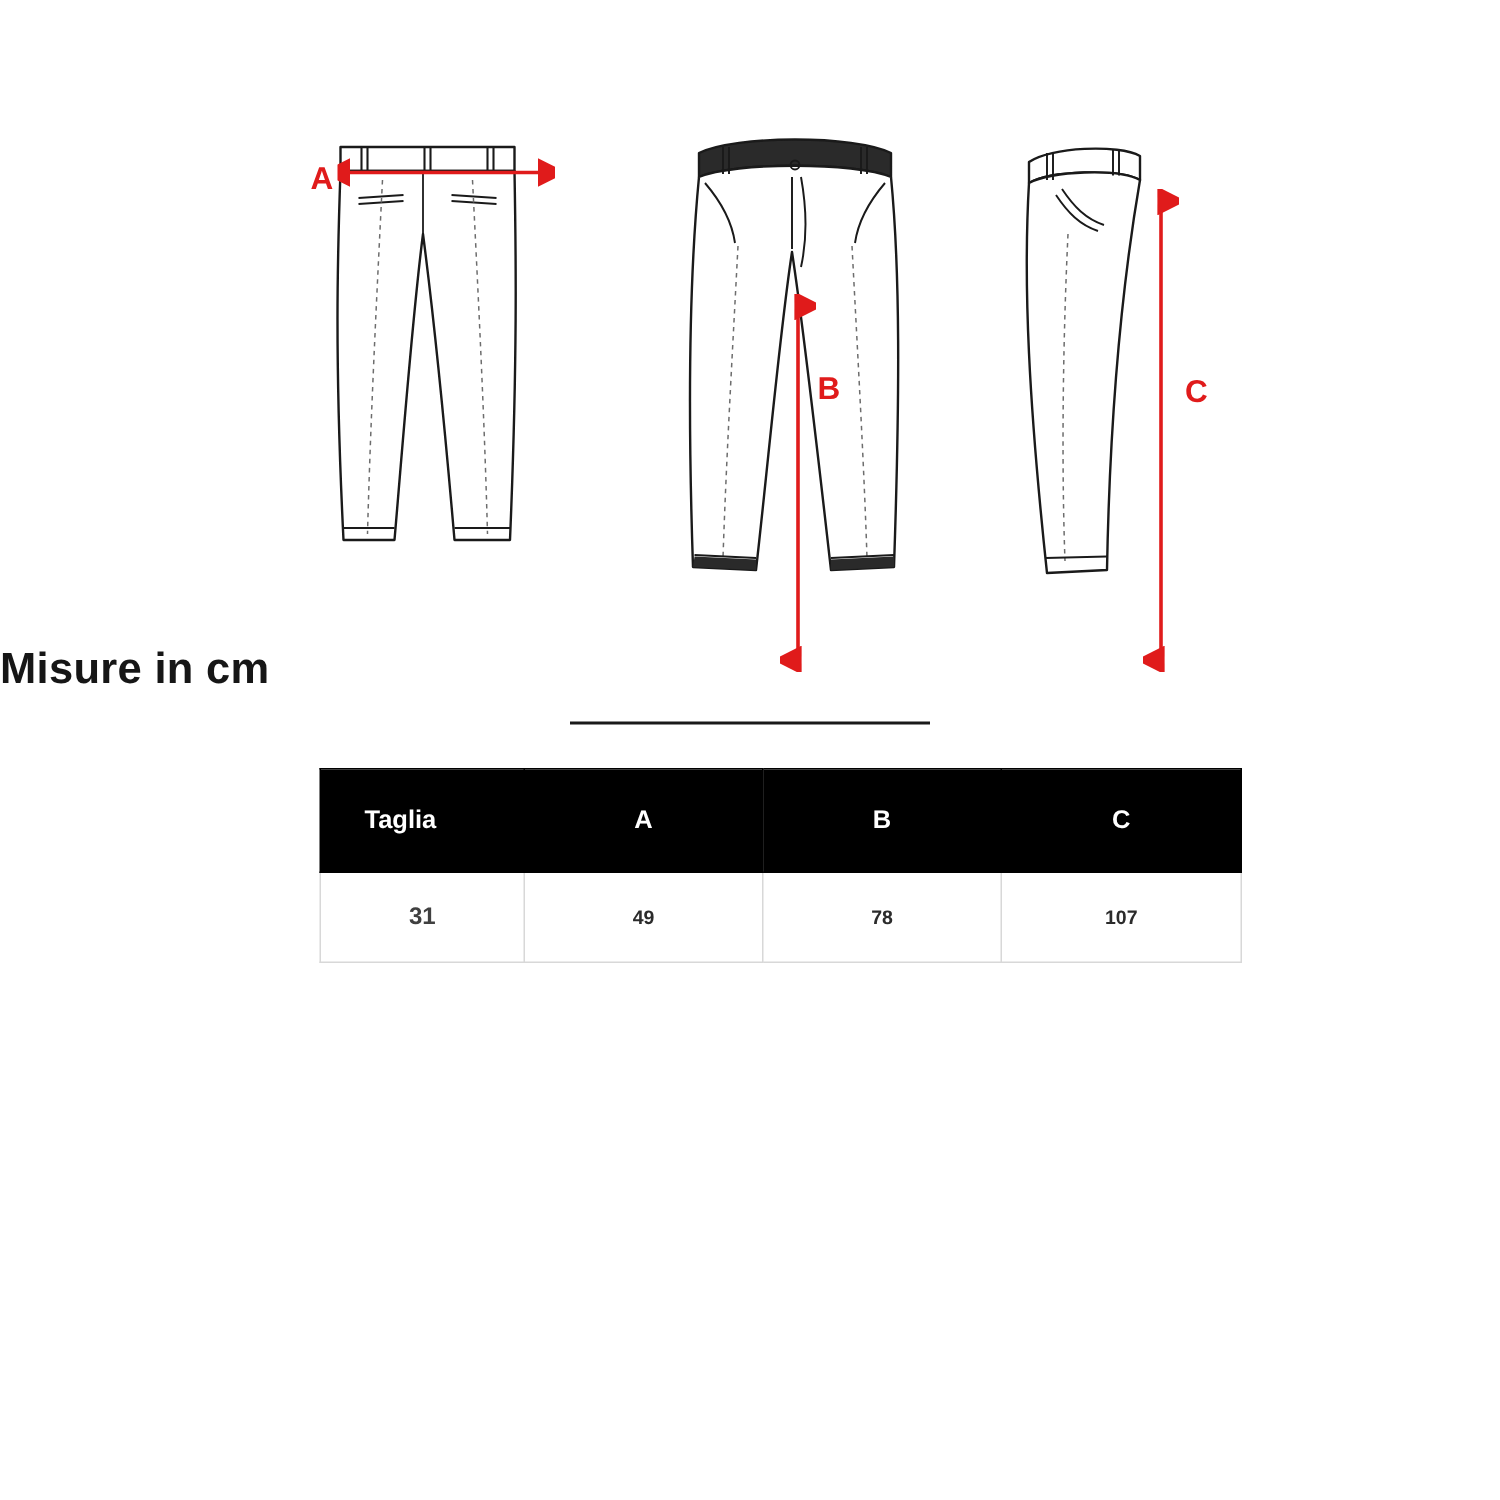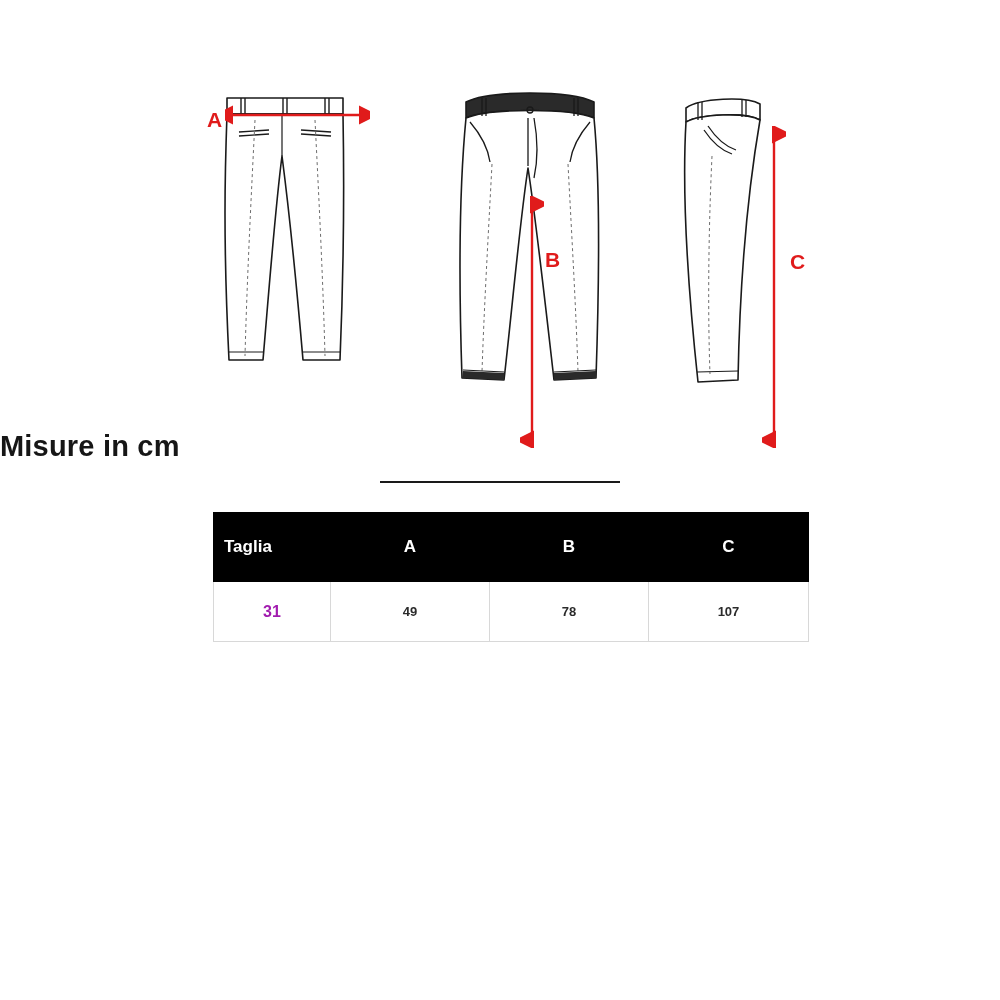--- a/index.html
+++ b/index.html
@@ -82,25 +82,25 @@
   .size-table thead th {
     background: #000000;
     color: #ffffff;
     border: 1px solid #000000;
     font-size: 17px;
     font-weight: bold;
     height: 66px;
   }
   .size-table thead th.col-size {
     text-align: left;
-    padding-left: 10px;
+    padding-left: 29px;
   }
   .size-table tbody td {
     background: #ffffff;
-    color: #a21caf;
+    color: #404040;
   }
   .size-table tbody td.cell-size {
     font-weight: bold;
     font-size: 16px;
   }
   .size-table tbody td.cell-val {
     font-weight: bold;
     font-size: 13px;
     color: #2b2b2b;
   }

